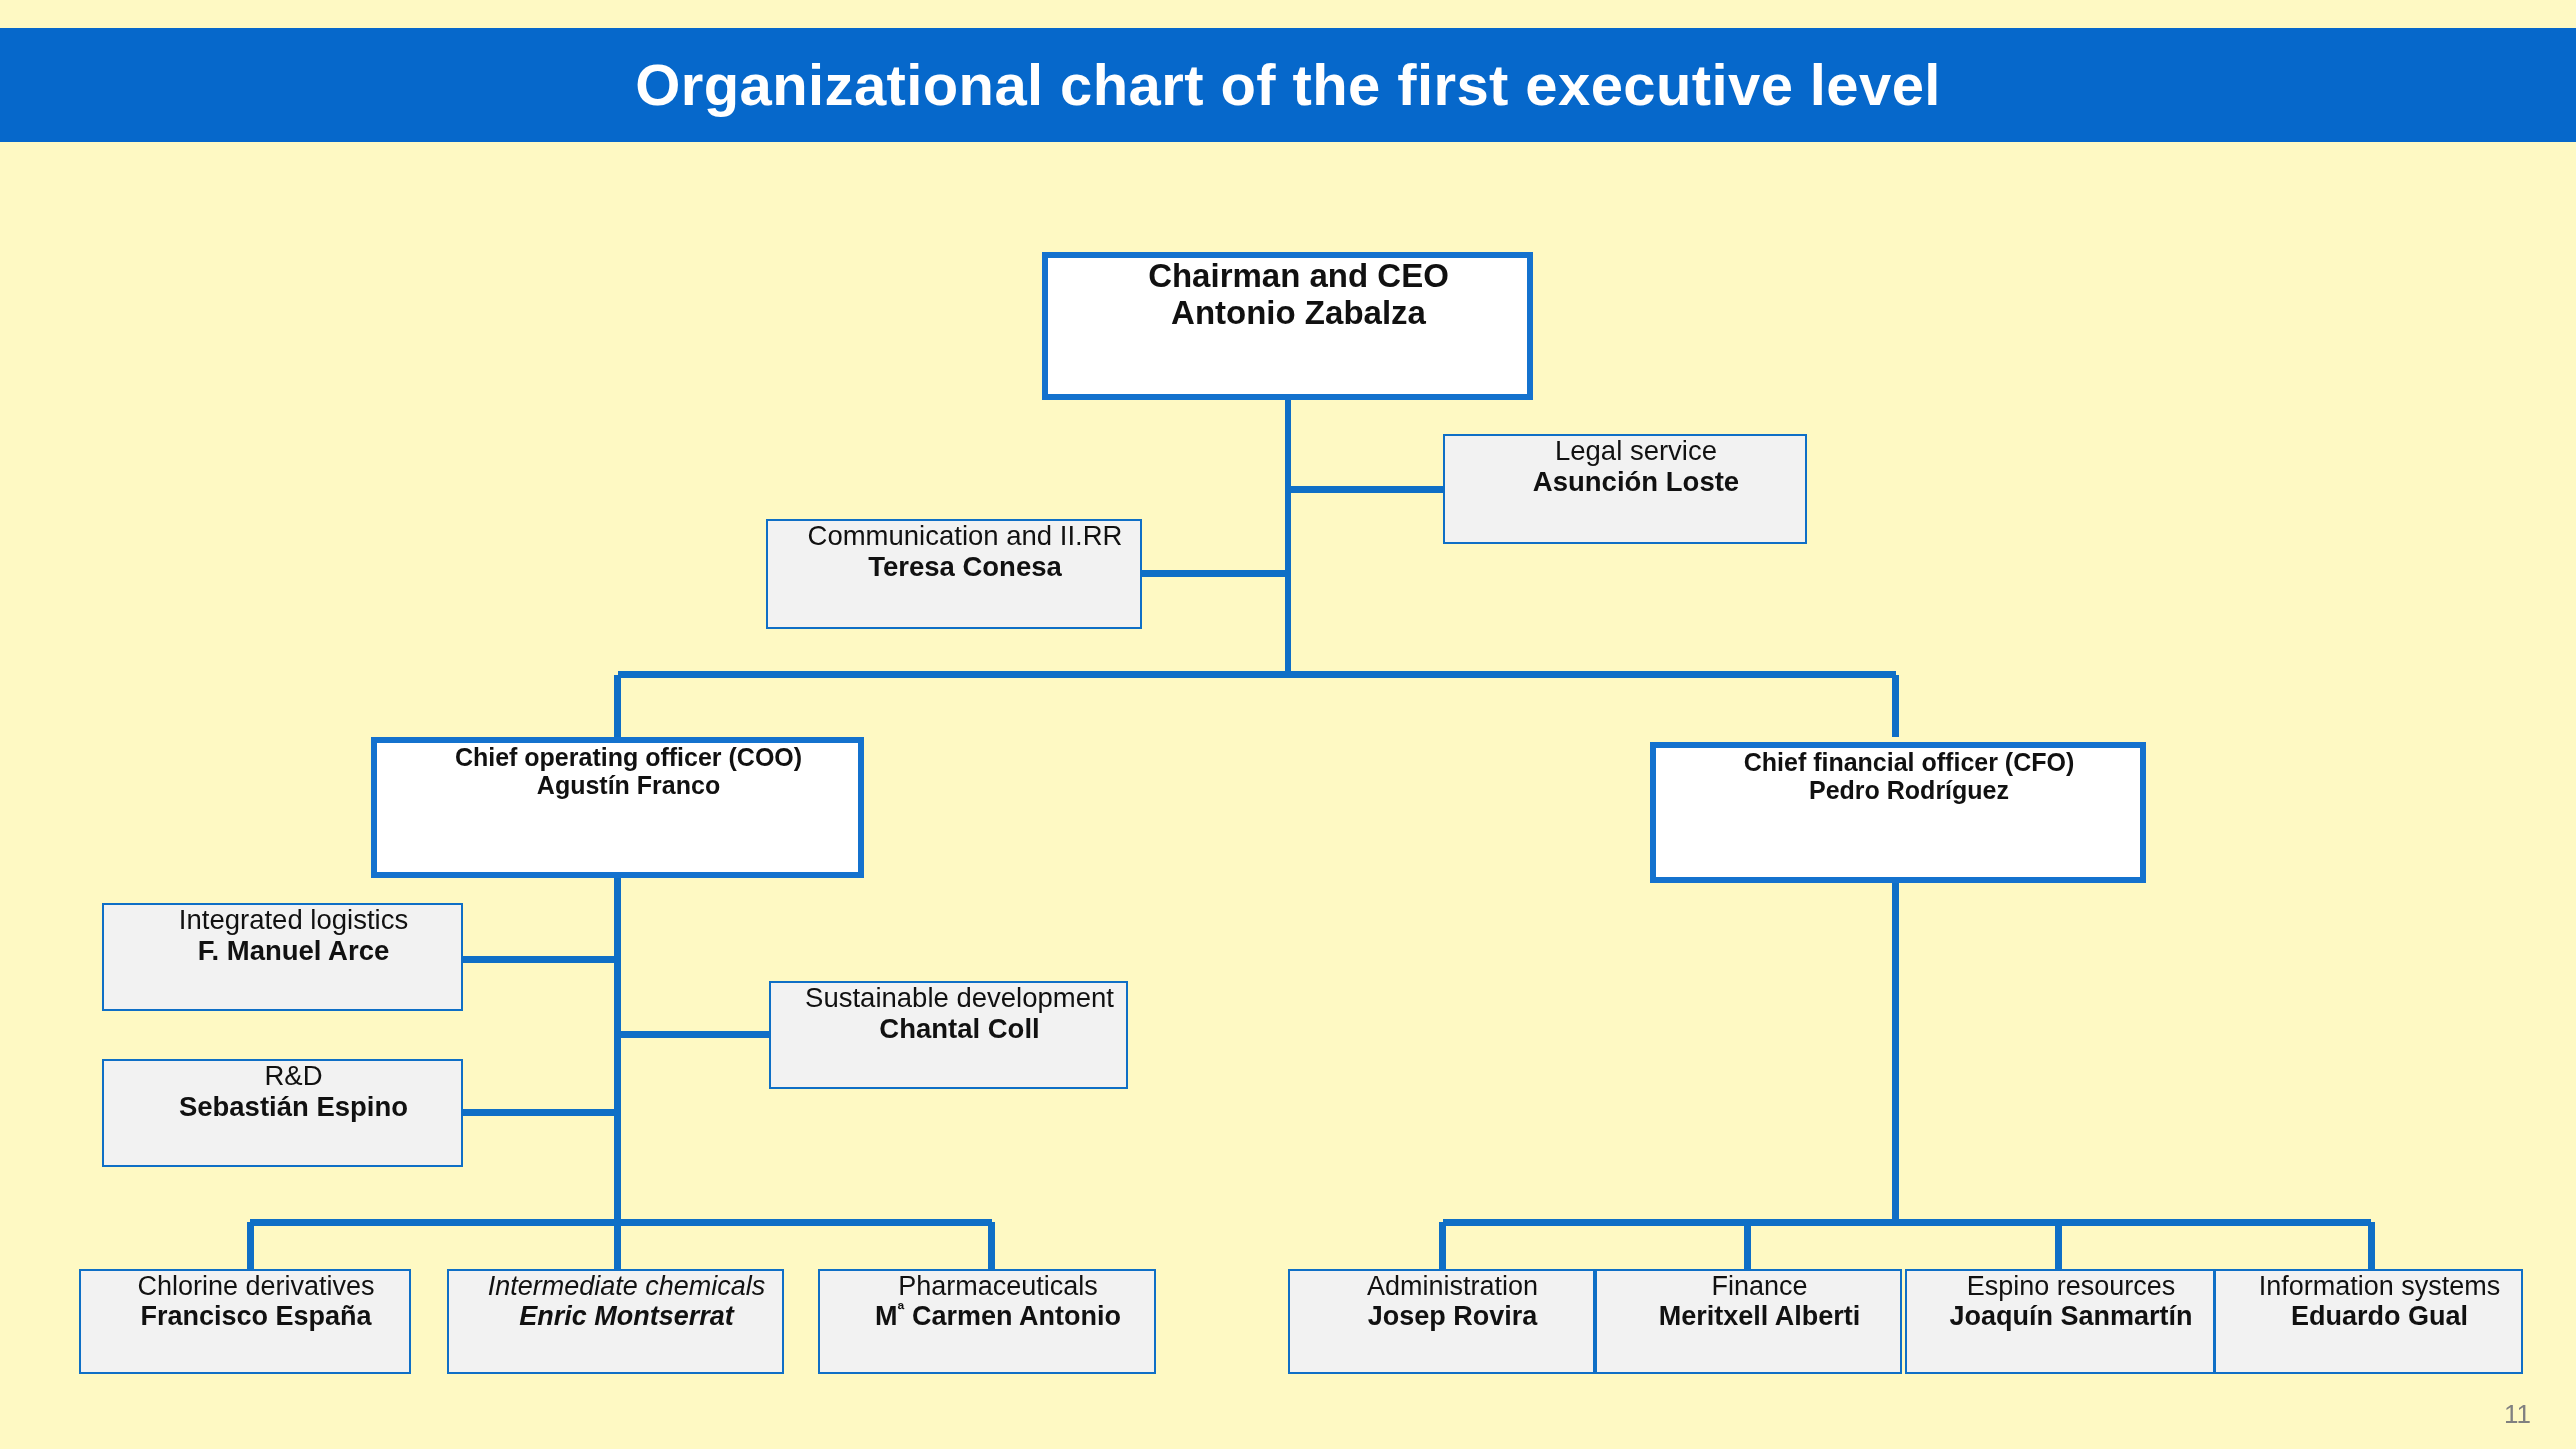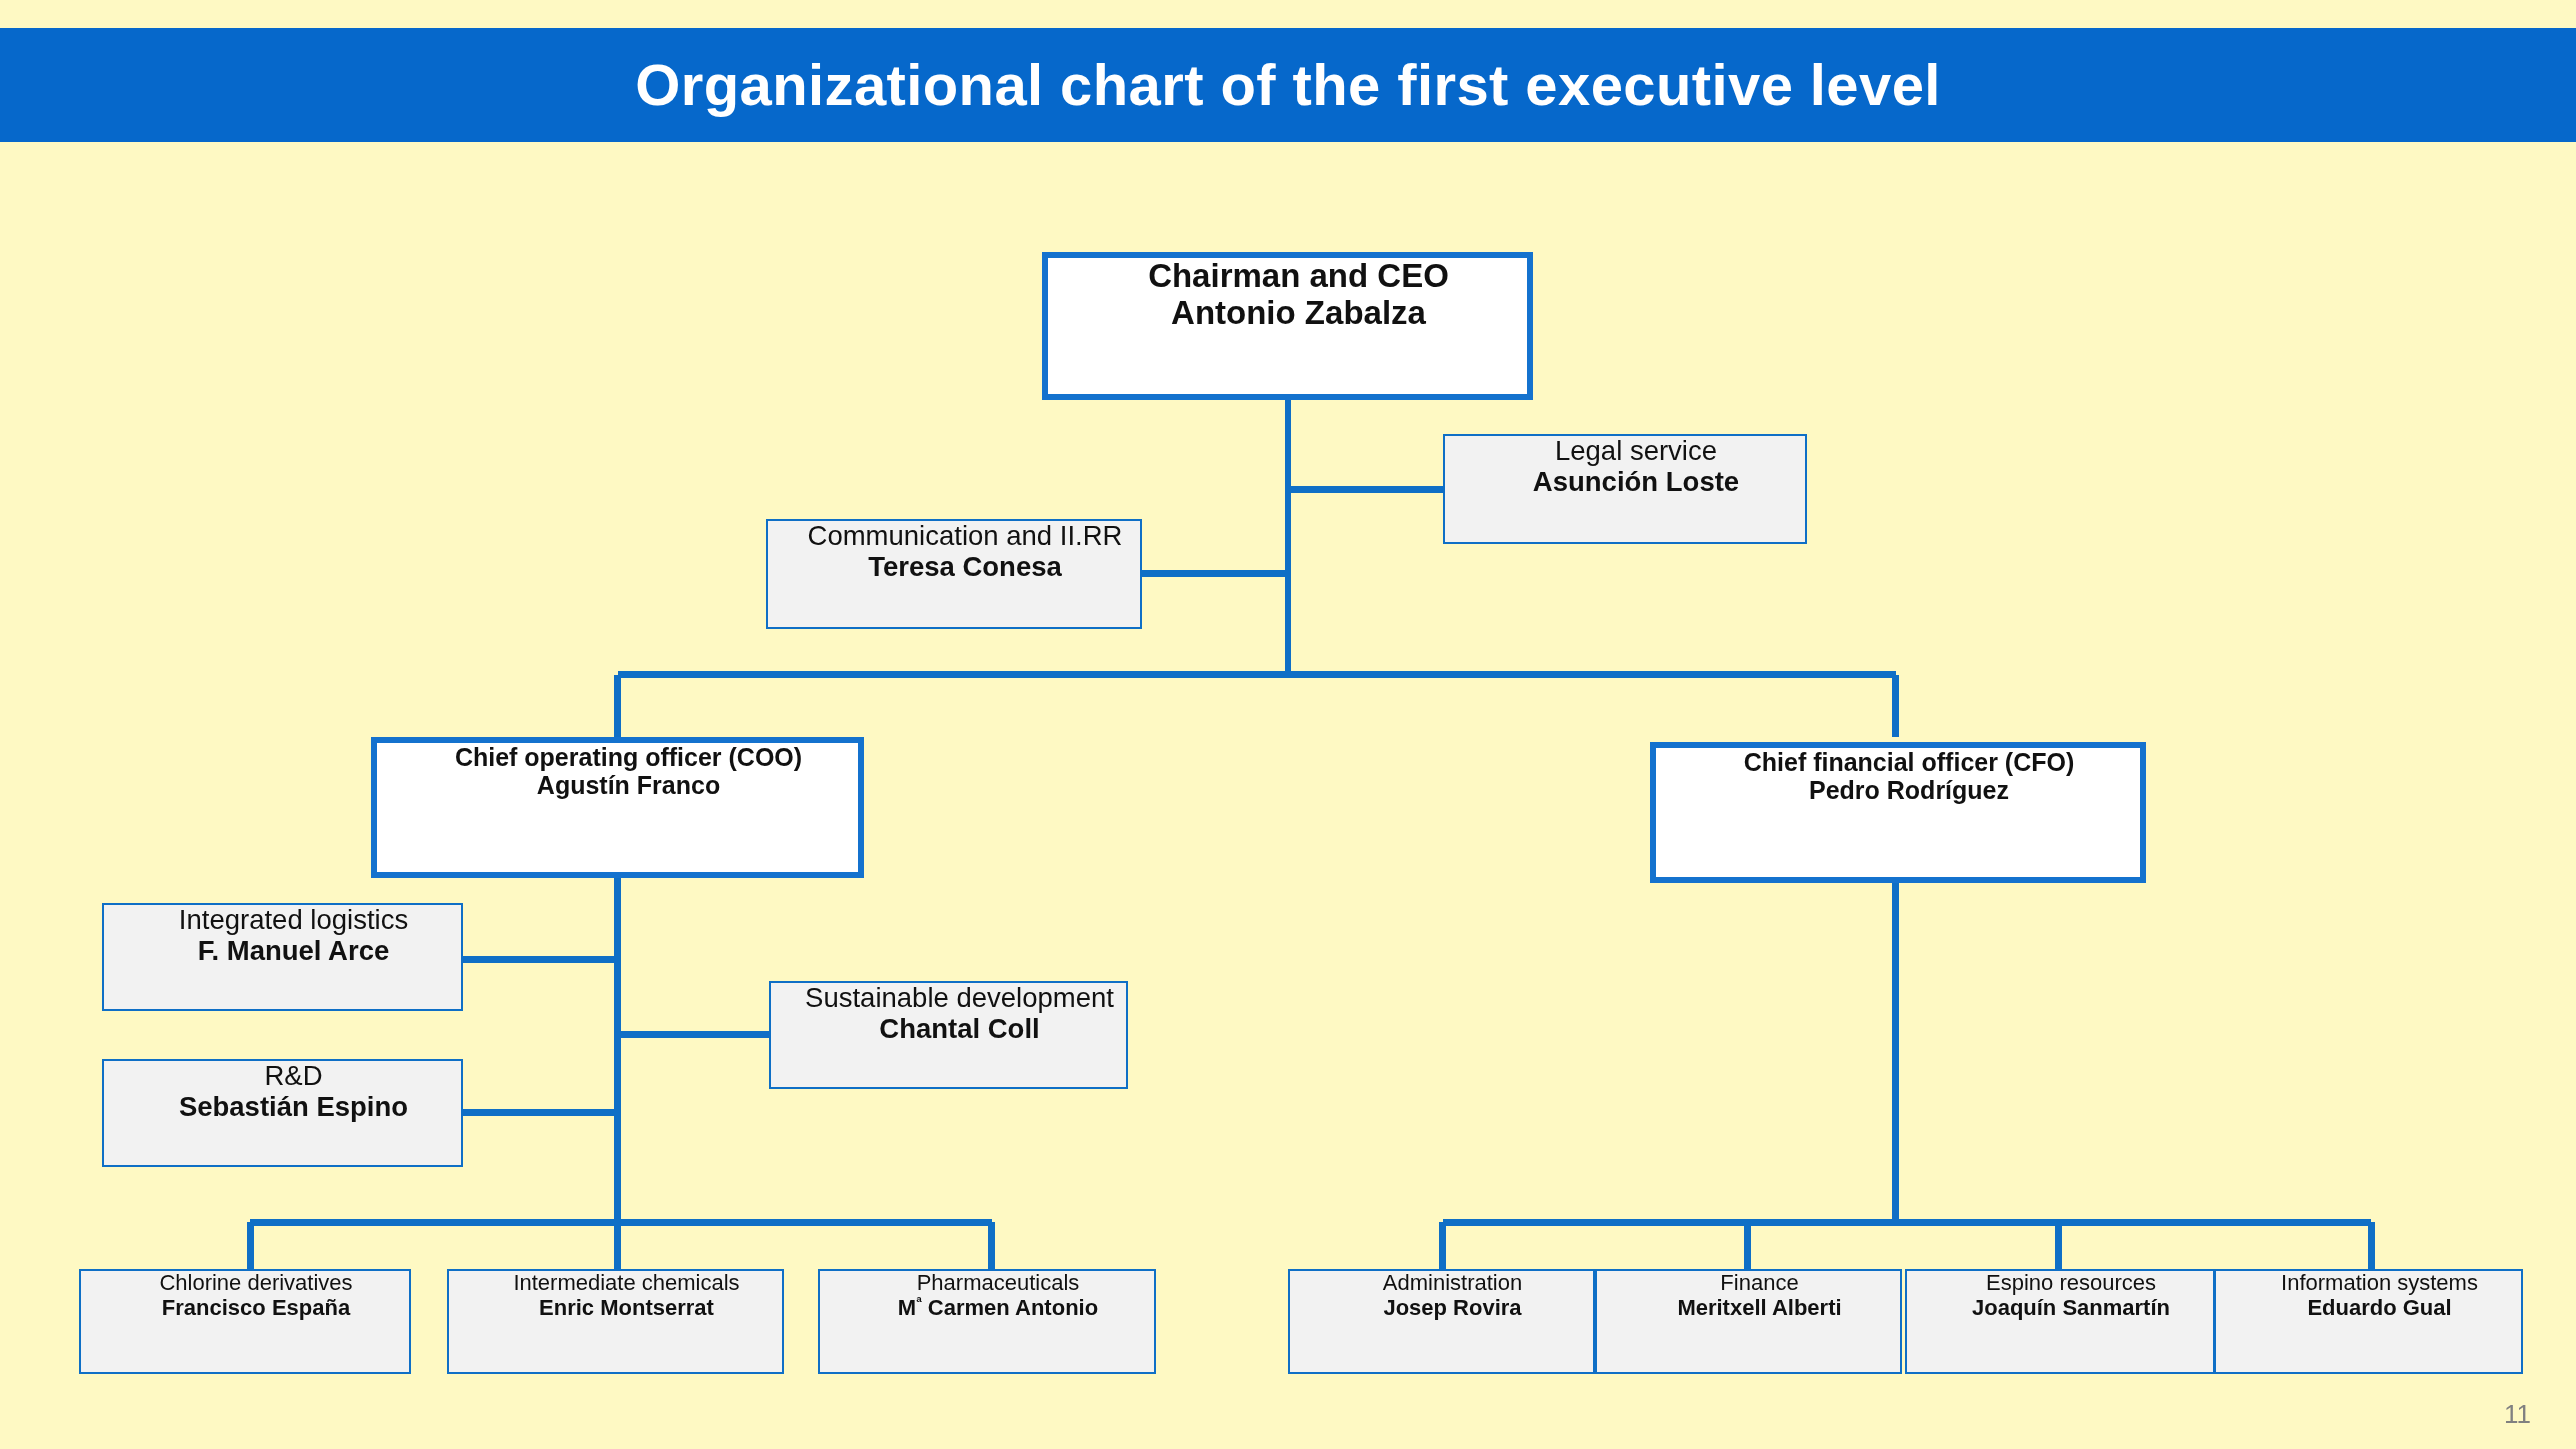--- a/index.html
+++ b/index.html
@@ -85,21 +85,21 @@
   }
   .node.exec .role,
   .node.exec .person {
     font-weight: bold;
   }
 
   
   .lvl1 { font-size: 33px; }
   .lvl2 { font-size: 25px; }
   .staff { font-size: 27.5px; }
-  .leaf  { font-size: 22px; }
+  .leaf  { font-size: 27px; }
 
   
   #page-number {
     position: absolute;
     right: 45px;
     bottom: 19px;
     font-size: 26px;
     color: #808080;
     z-index: 4;
   }
@@ -195,21 +195,21 @@
   <div class="node staff" style="left:102px; top:1059px; width:361px; height:108px;">
     <span class="role">R&amp;D</span>
     <span class="person">Sebastián Espino</span>
   </div>
 
   <div class="node leaf" style="left:79px; top:1269px; width:332px; height:105px;">
     <span class="role">Chlorine derivatives</span>
     <span class="person">Francisco España</span>
   </div>
 
-  <div class="node leaf" style="left:447px; top:1269px; width:337px; height:105px;">
+  <div class="node leaf" style="left:447px; top:1269px; width:337px; height:105px;font-style:italic;">
     <span class="role">Intermediate chemicals</span>
     <span class="person">Enric Montserrat</span>
   </div>
 
   <div class="node leaf" style="left:818px; top:1269px; width:338px; height:105px;">
     <span class="role">Pharmaceuticals</span>
     <span class="person"><span>M</span><sup class="ord">ª</sup><span> Carmen Antonio</span></span>
   </div>
 
   <div class="node leaf" style="left:1288px; top:1269px; width:307px; height:105px;">

